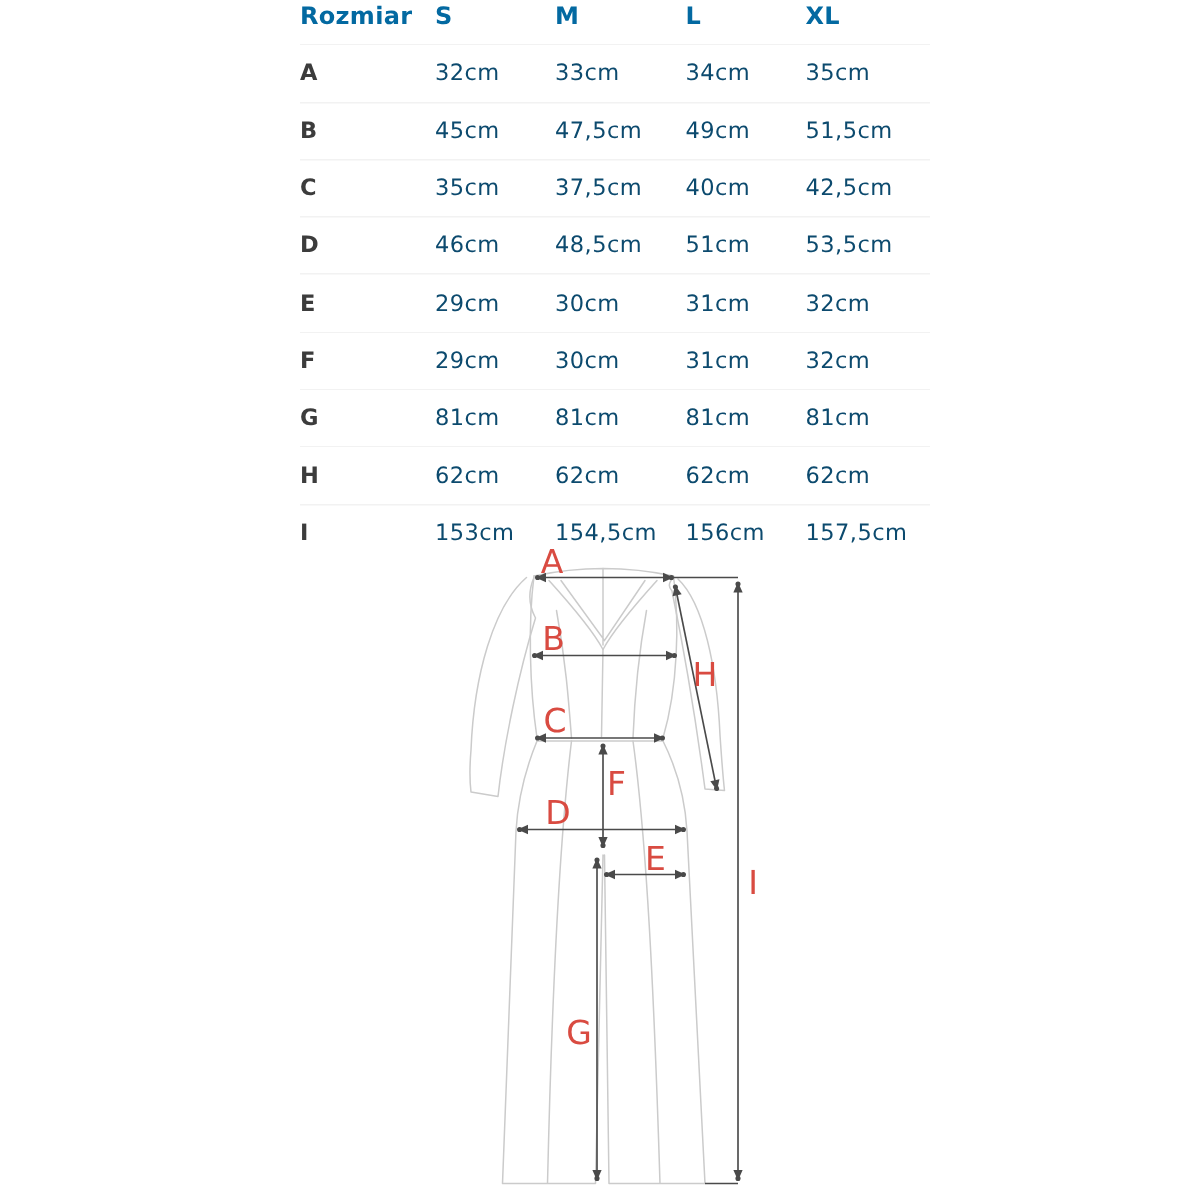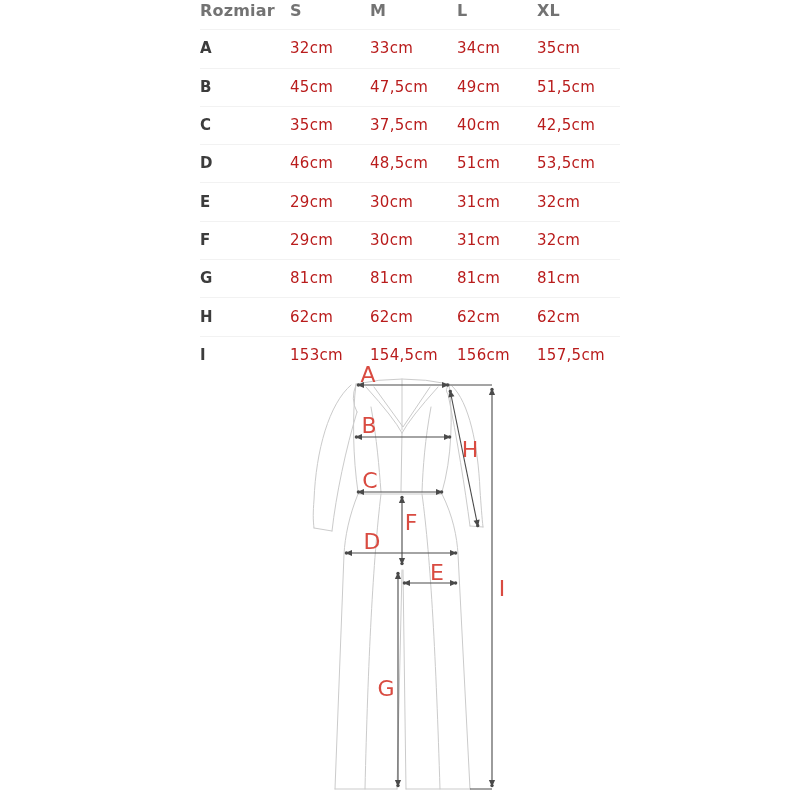--- a/index.html
+++ b/index.html
@@ -3,23 +3,23 @@
 <meta charset="utf-8">
 <style>
   html,body{margin:0;padding:0;background:#fff;}
   .canvas{position:relative;width:800px;height:800px;background:#fff;overflow:hidden;
           font-family:"DejaVu Sans","Liberation Sans",sans-serif;}
   
   .size-table{position:absolute;left:200px;top:-9px;width:420px;}
   .row{display:grid;grid-template-columns:90px 80px 87px 80px 70px;align-items:center;height:38.3px;}
   .row:not(:first-child){box-shadow:inset 0 1px 0 #f2f2f2;}
   .cell{white-space:nowrap;}
-  .head{font-size:16px;font-weight:700;color:#737373;letter-spacing:.2px;}
+  .head{font-size:16px;font-weight:700;color:#0369a1;letter-spacing:.2px;}
   .rl{font-size:15px;font-weight:700;color:#3c3c3c;letter-spacing:.2px;}
-  .rv{font-size:15px;font-weight:400;color:#b91c1c;letter-spacing:.3px;}
+  .rv{font-size:15px;font-weight:400;color:#0c4a6e;letter-spacing:.3px;}
   
   .diagram{position:absolute;left:0;top:0;width:800px;height:800px;}
   .g{stroke:#cbcbcb;stroke-width:1;fill:none;stroke-linecap:round;}
   .meas{stroke:#4a4a4a;stroke-width:1.1;fill:none;
         marker-start:url(#arr);marker-end:url(#arr);}
   .ext{stroke:#4a4a4a;stroke-width:1;fill:none;}
   .lbl{fill:#d94b41;font-family:"DejaVu Sans","Liberation Sans",sans-serif;
        font-size:22px;text-anchor:middle;}
 </style>
 </head>

